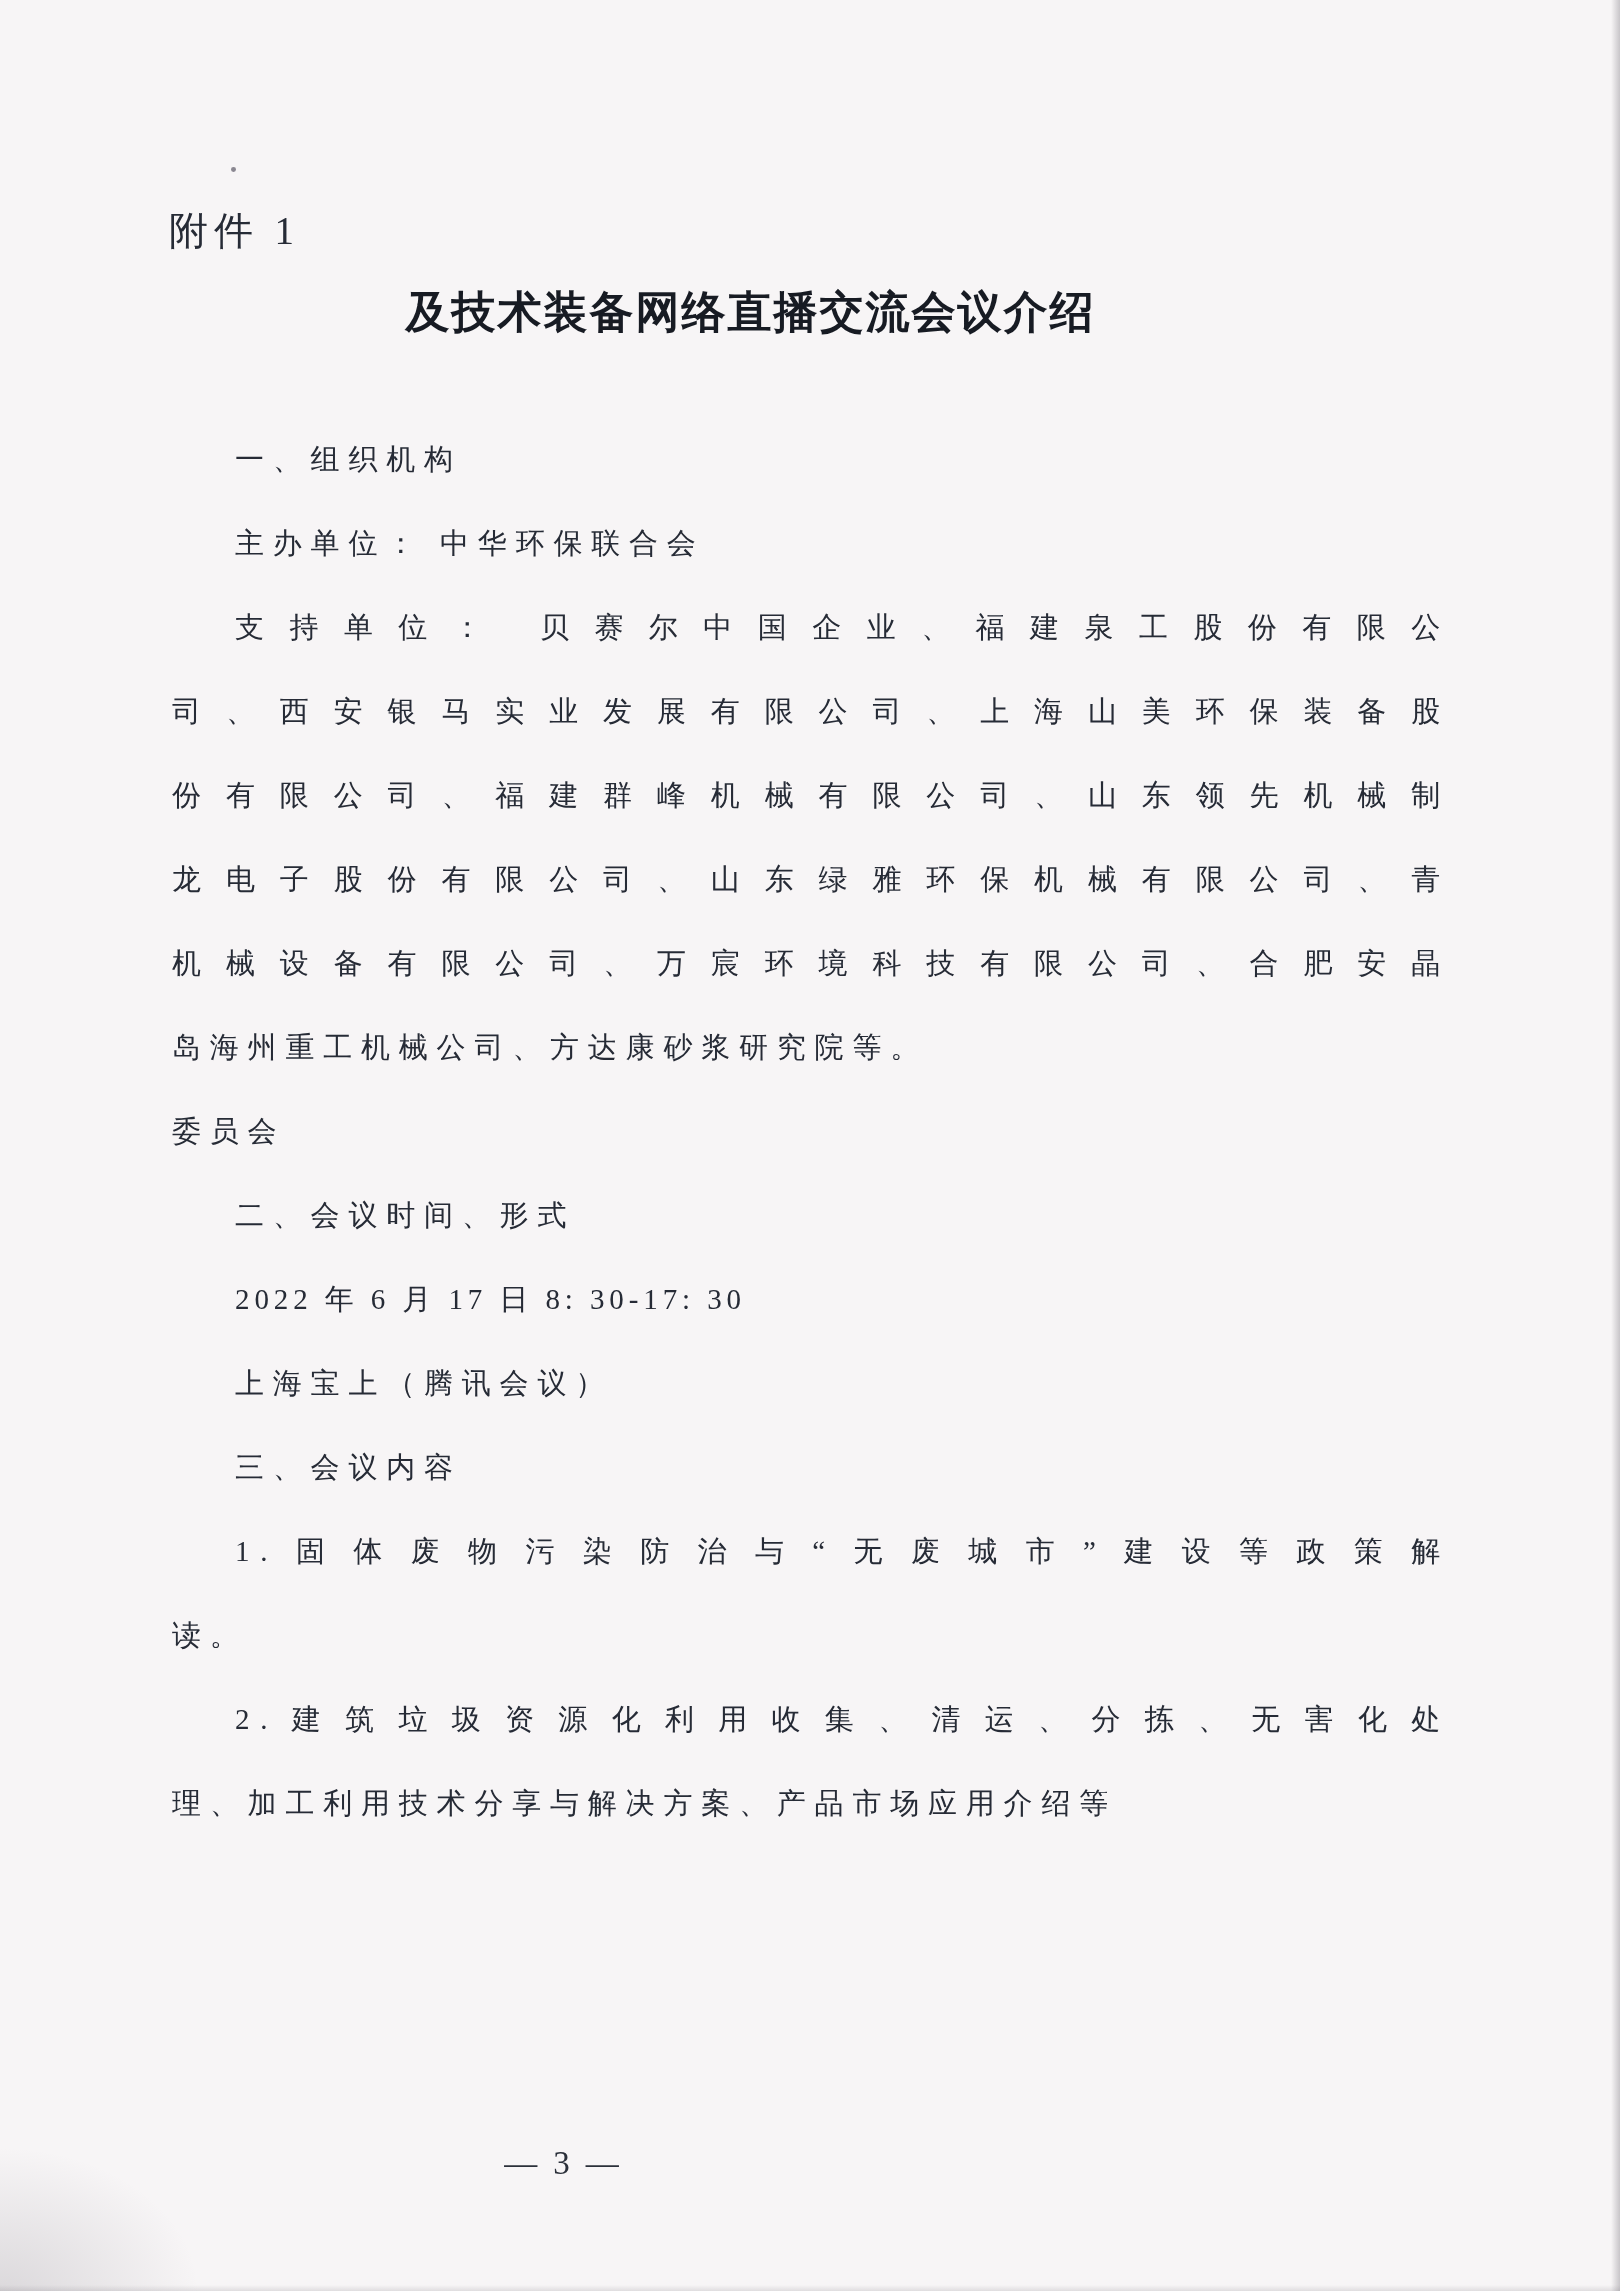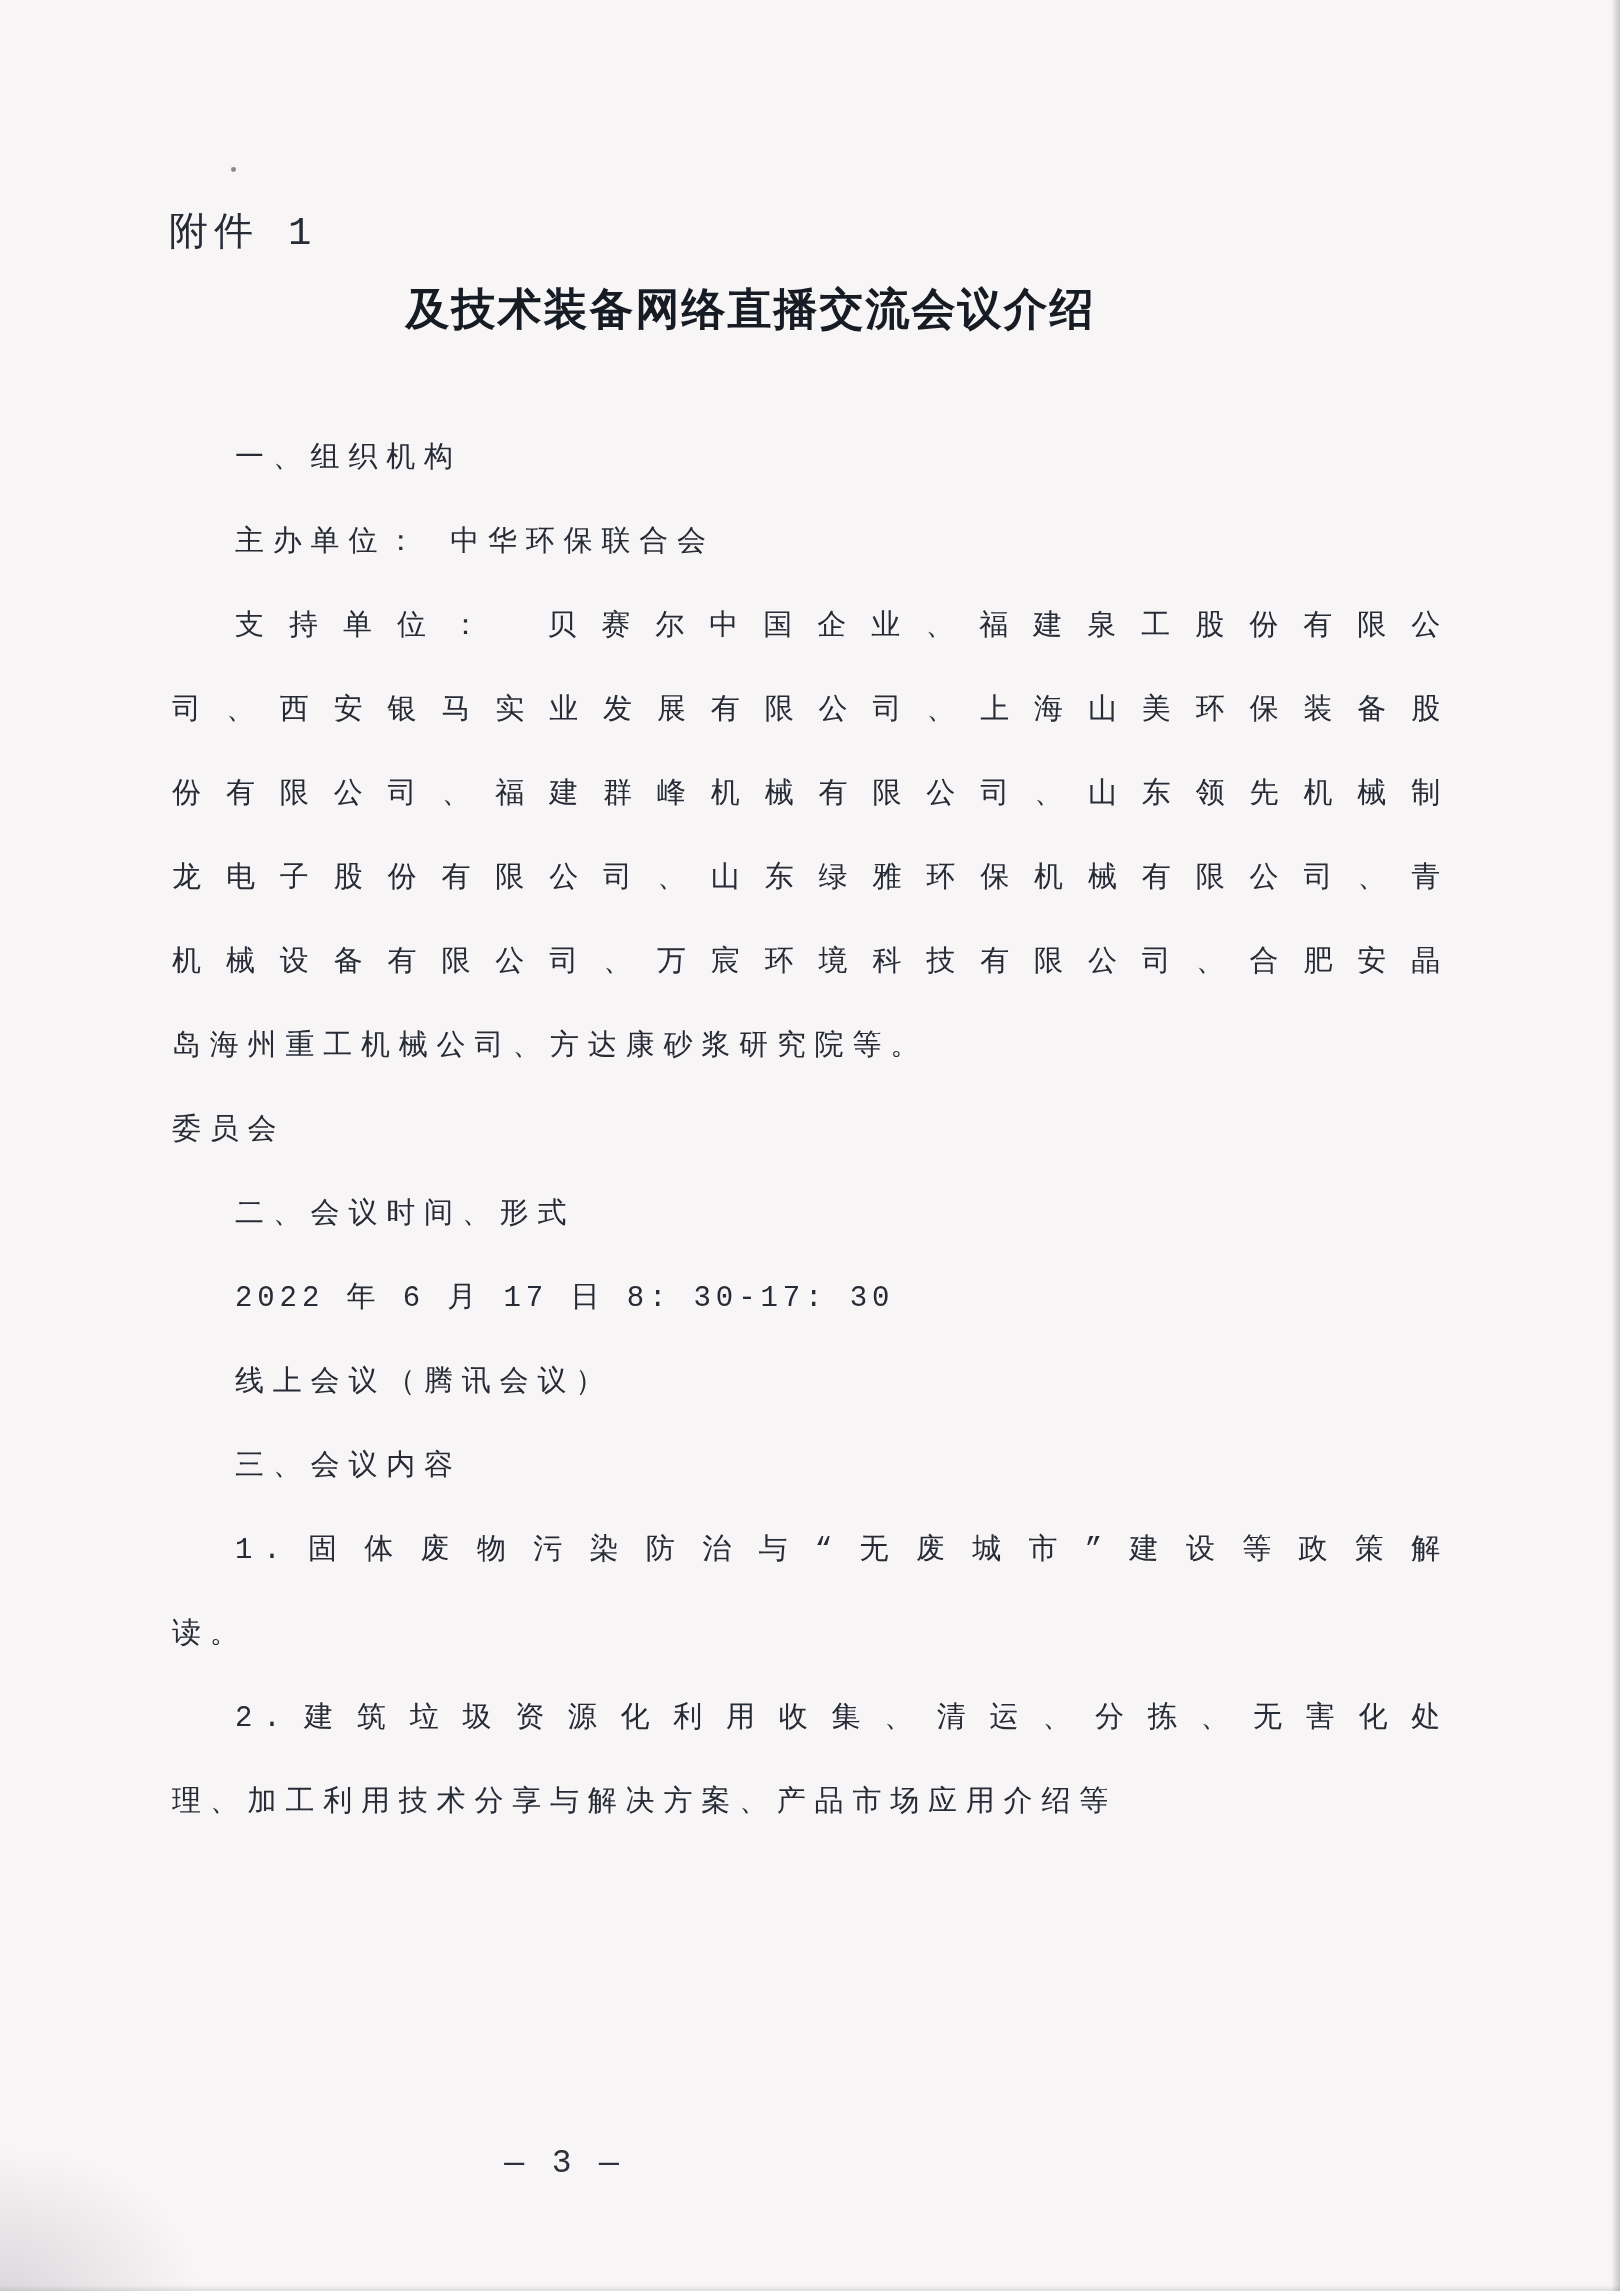--- a/index.html
+++ b/index.html
@@ -3,21 +3,21 @@
 <meta charset="utf-8">
 <style>
   html, body { margin: 0; padding: 0; background: #e9e7e9; }
   .page {
     position: relative;
     width: 1620px;
     height: 2292px;
     margin: 0 auto;
     background: #f7f5f6;
     overflow: hidden;
-    font-family: Liberation Mono, monospace;
+    font-family: Liberation Serif, serif;
     color: #262b36;
   }
   .attachment {
     position: absolute;
     left: 169px;
     top: 204px;
     font-size: 39px;
     letter-spacing: 5.9px;
   }
   .title {
@@ -116,21 +116,21 @@
     <div class="line indent">主办单位： 中华环保联合会</div>
     <div class="line jf indent">支持单位： 贝赛尔中国企业、福建泉工股份有限公</div>
     <div class="line jf">司、西安银马实业发展有限公司、上海山美环保装备股</div>
     <div class="line jf">份有限公司、福建群峰机械有限公司、山东领先机械制</div>
     <div class="line jf">龙电子股份有限公司、山东绿雅环保机械有限公司、青</div>
     <div class="line jf">机械设备有限公司、万宸环境科技有限公司、合肥安晶</div>
     <div class="line">岛海州重工机械公司、方达康砂浆研究院等。</div>
     <div class="line">委员会</div>
     <div class="line indent">二、会议时间、形式</div>
     <div class="line indent nums">2022 年 6 月 17 日 8: 30-17: 30</div>
-    <div class="line indent">线上会议（腾讯会议）</div>
+    <div class="line indent">上海宝上（腾讯会议）</div>
     <div class="line indent">三、会议内容</div>
     <div class="line jf indent">1.固体废物污染防治与“无废城市”建设等政策解</div>
     <div class="line">读。</div>
     <div class="line jf indent">2.建筑垃圾资源化利用收集、清运、分拣、无害化处</div>
     <div class="line">理、加工利用技术分享与解决方案、产品市场应用介绍等</div>
   </div>
 
   <div class="pagenum">— 3 —</div>
 
   <div class="corner-shadow"></div>

